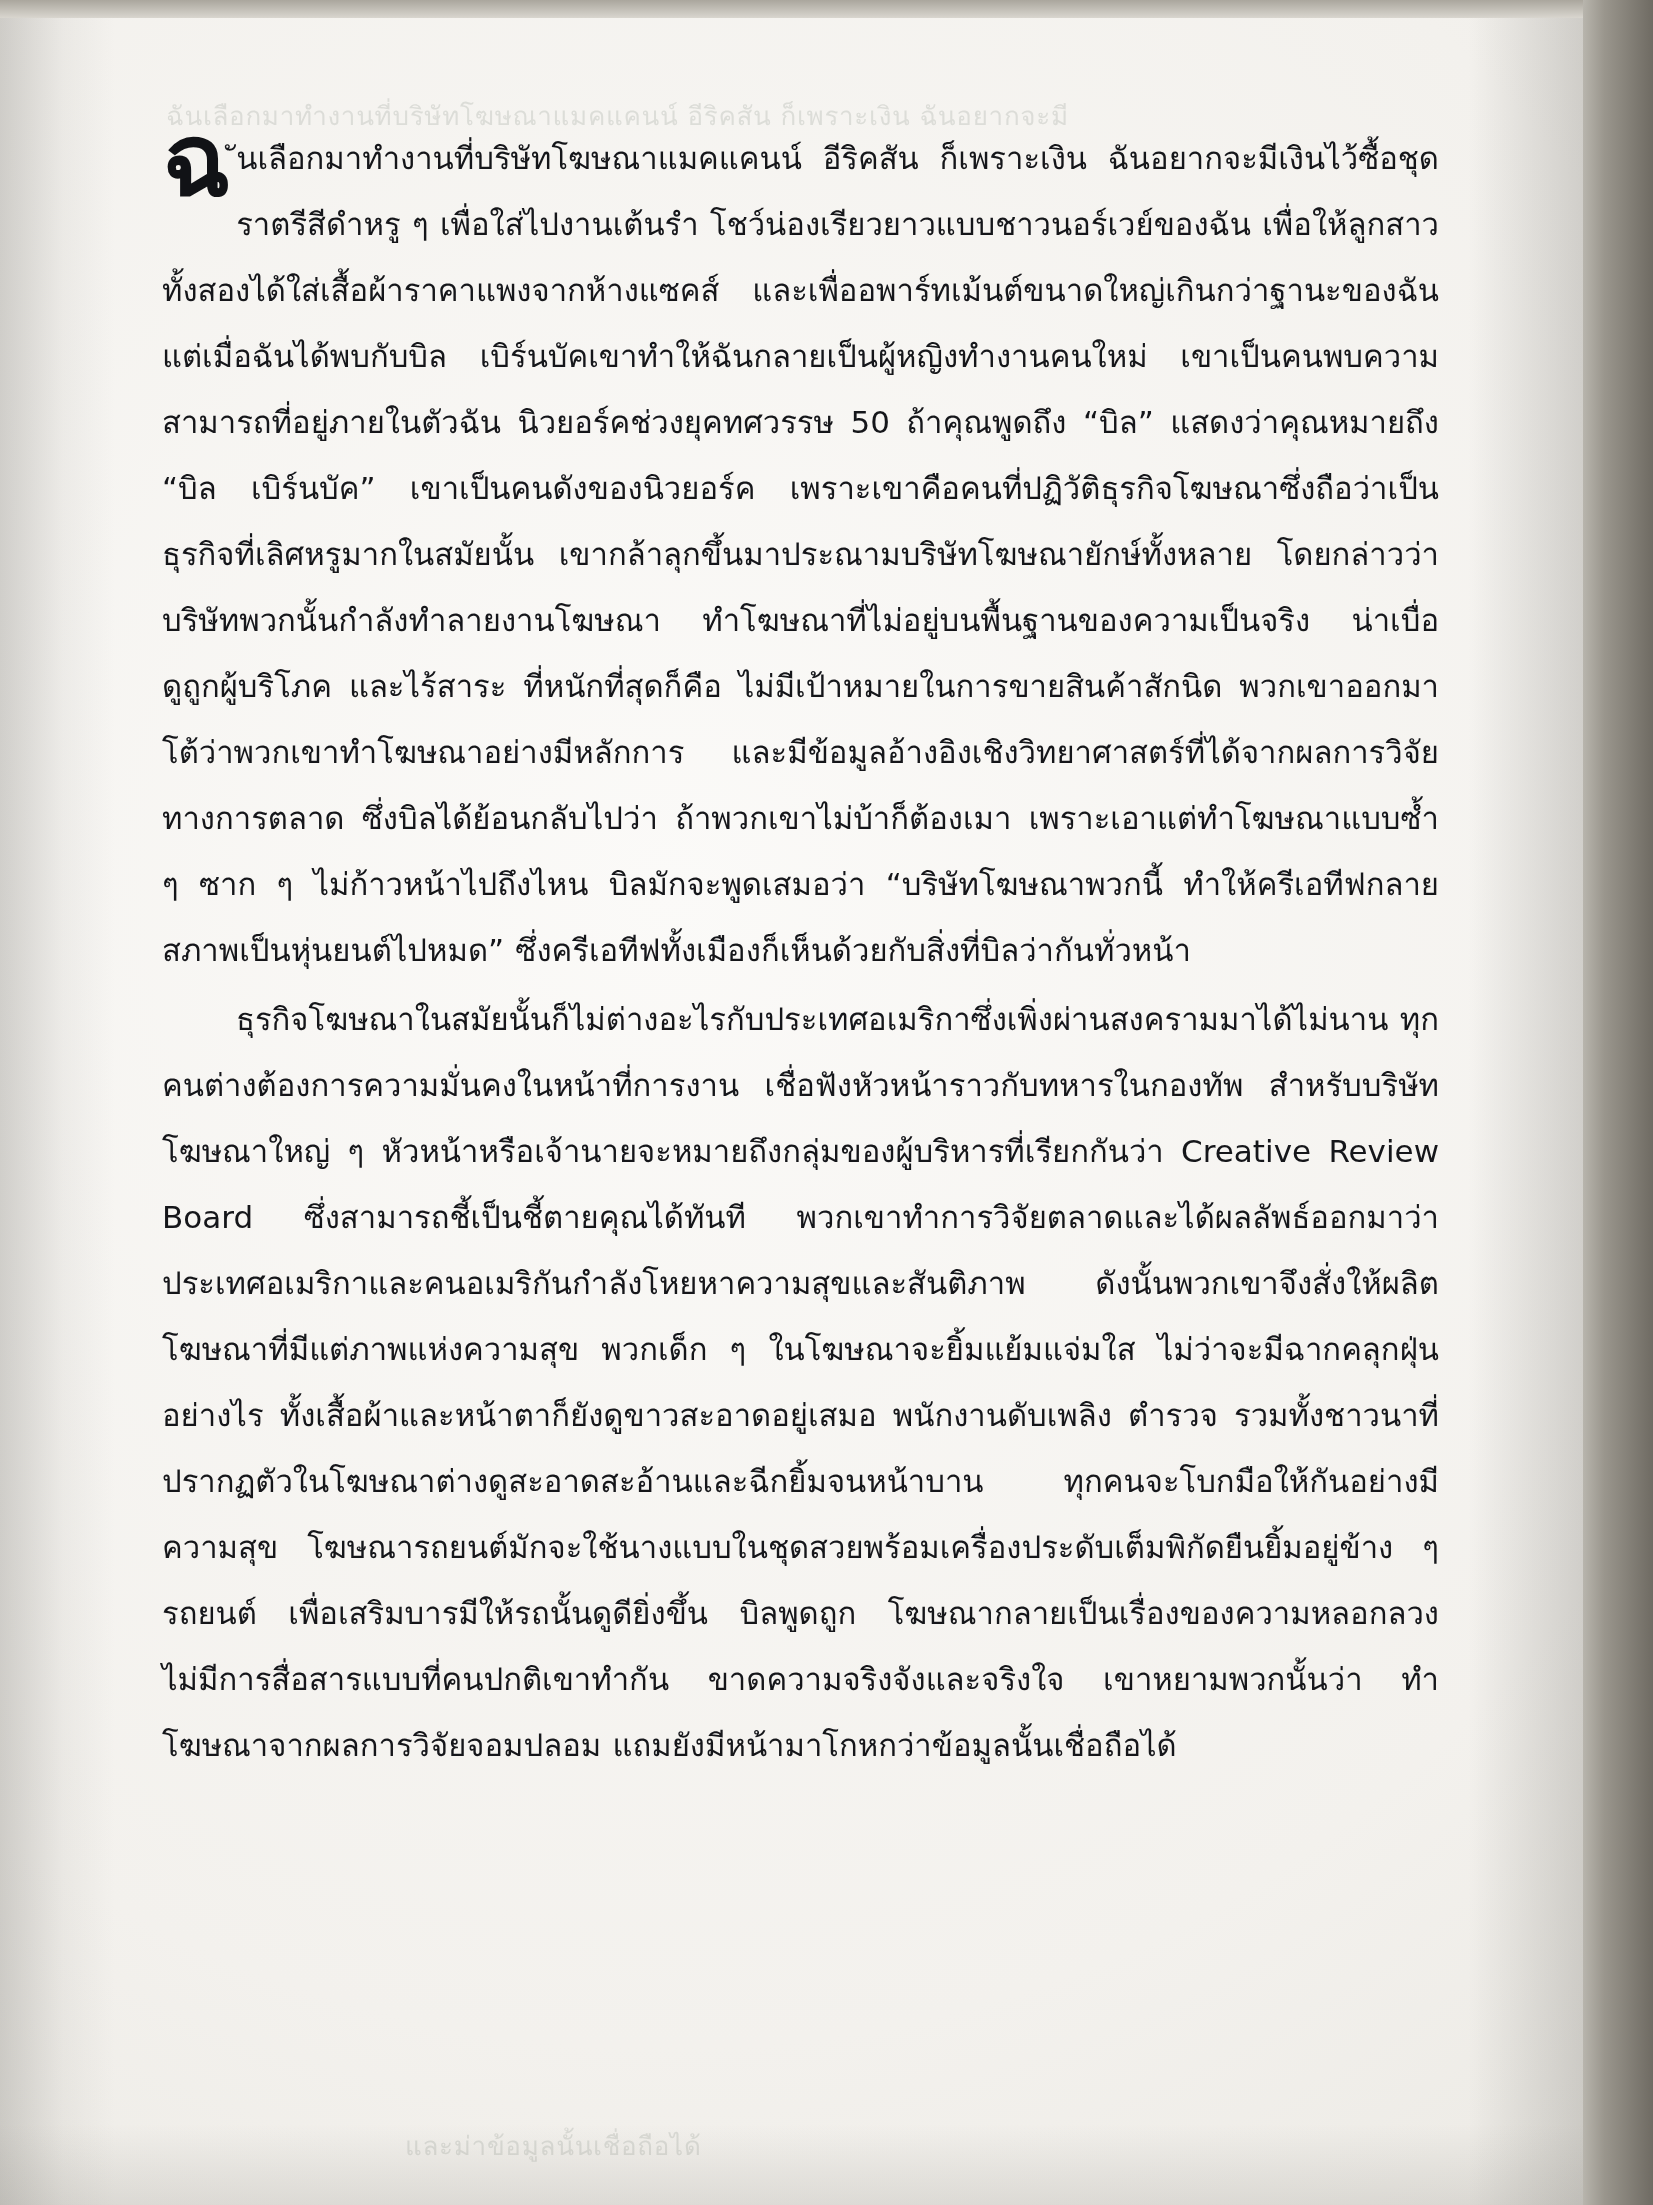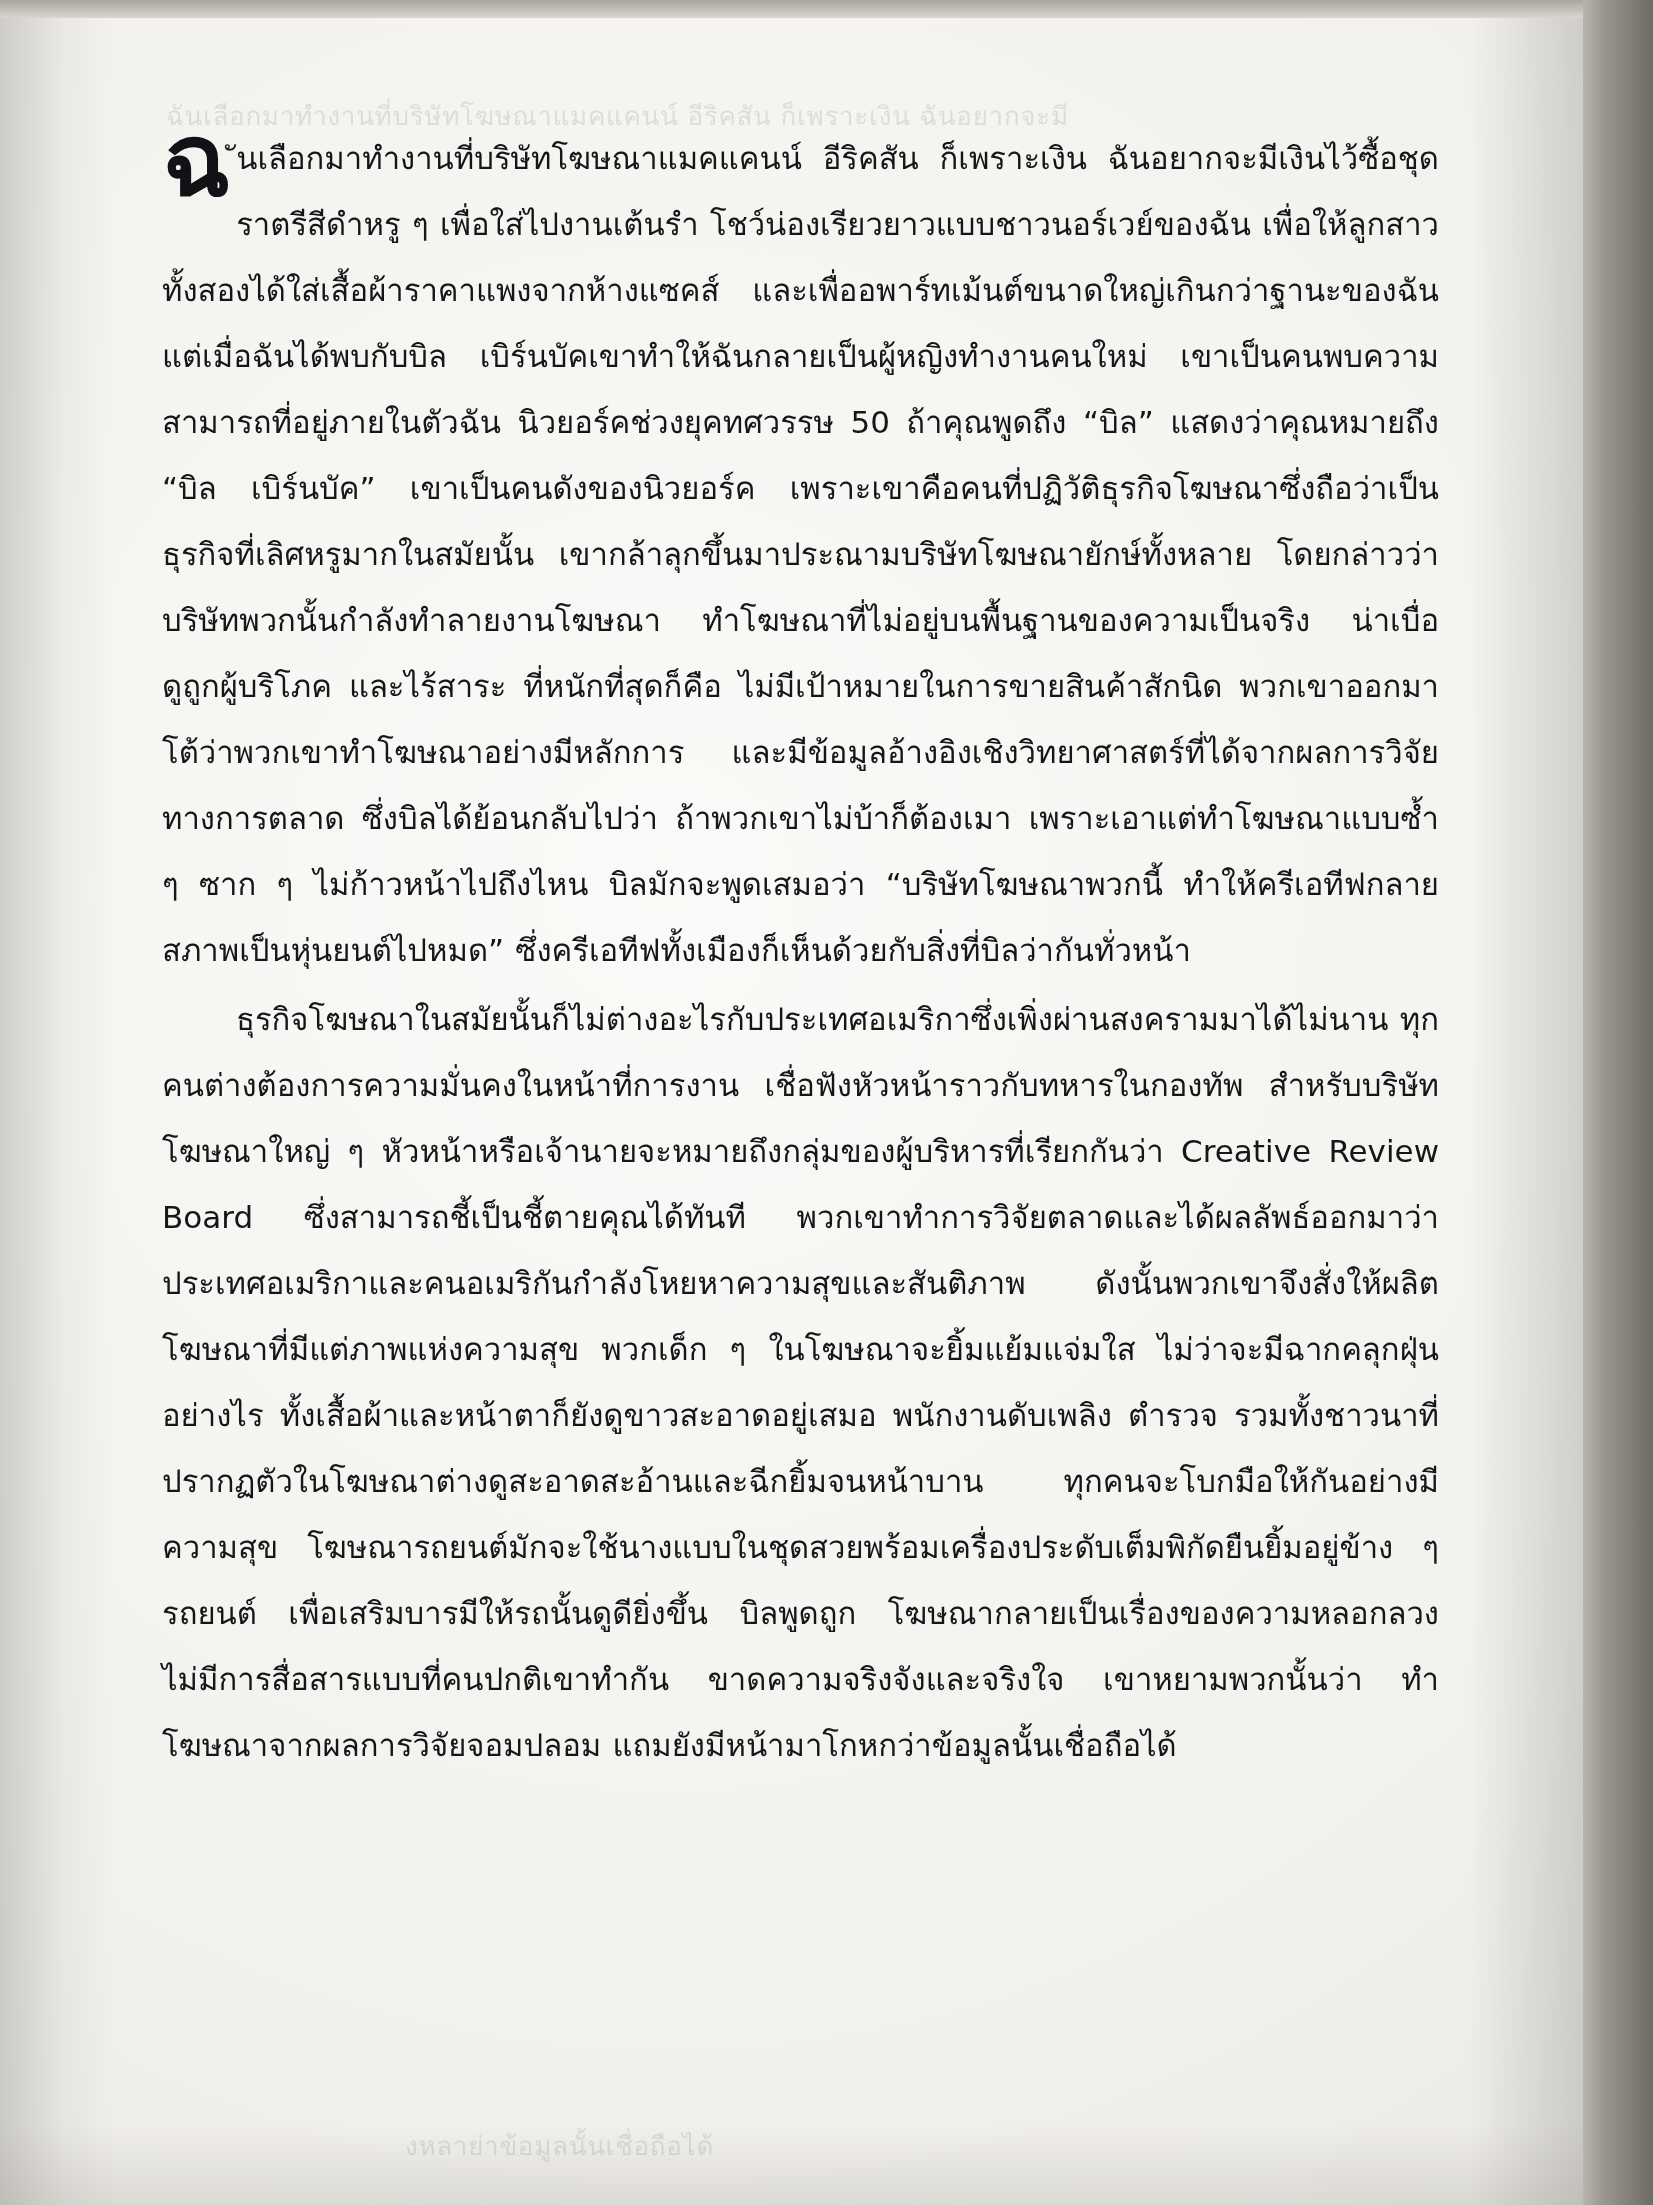--- a/index.html
+++ b/index.html
@@ -140,21 +140,21 @@
 <div id="page-photo">
 
   <div id="paper"></div>
   <div id="gutter-shadow"></div>
   <div id="right-shadow"></div>
   <div id="bottom-shadow"></div>
   <div id="desk-top"></div>
   <div id="desk-right"></div>
 
   <div class="ghost" id="ghost-1">ฉันเลือกมาทำงานที่บริษัทโฆษณาแมคแคนน์ อีริคสัน ก็เพราะเงิน ฉันอยากจะมี</div>
-  <div class="ghost" id="ghost-4">งหลาย่าข้อมูลนั้นเชื่อถือได้</div>
+  <div class="ghost" id="ghost-4">และม่าข้อมูลนั้นเชื่อถือได้</div>
 
   <div id="text-column">
 
     <p class="body-par" id="par-1">
       <span id="drop-cap">ฉ</span><span>ันเลือกมาทำงานที่บริษัทโฆษณาแมคแคนน์ อีริคสัน ก็เพราะเงิน ฉันอยากจะมีเงินไว้ซื้อชุดราตรีสีดำหรู ๆ เพื่อใส่ไปงานเต้นรำ โชว์น่องเรียวยาวแบบชาวนอร์เวย์ของฉัน เพื่อให้ลูกสาวทั้งสองได้ใส่เสื้อผ้าราคาแพงจากห้างแซคส์ และเพื่ออพาร์ทเม้นต์ขนาดใหญ่เกินกว่าฐานะของฉัน แต่เมื่อฉันได้พบกับบิล เบิร์นบัคเขาทำให้ฉันกลายเป็นผู้หญิงทำงานคนใหม่ เขาเป็นคนพบความสามารถที่อยู่ภายในตัวฉัน นิวยอร์คช่วงยุคทศวรรษ 50 ถ้าคุณพูดถึง “บิล” แสดงว่าคุณหมายถึง “บิล เบิร์นบัค” เขาเป็นคนดังของนิวยอร์ค เพราะเขาคือคนที่ปฏิวัติธุรกิจโฆษณาซึ่งถือว่าเป็นธุรกิจที่เลิศหรูมากในสมัยนั้น เขากล้าลุกขึ้นมาประณามบริษัทโฆษณายักษ์ทั้งหลาย โดยกล่าวว่าบริษัทพวกนั้นกำลังทำลายงานโฆษณา ทำโฆษณาที่ไม่อยู่บนพื้นฐานของความเป็นจริง น่าเบื่อ ดูถูกผู้บริโภค และไร้สาระ ที่หนักที่สุดก็คือ ไม่มีเป้าหมายในการขายสินค้าสักนิด พวกเขาออกมาโต้ว่าพวกเขาทำโฆษณาอย่างมีหลักการ และมีข้อมูลอ้างอิงเชิงวิทยาศาสตร์ที่ได้จากผลการวิจัยทางการตลาด ซึ่งบิลได้ย้อนกลับไปว่า ถ้าพวกเขาไม่บ้าก็ต้องเมา เพราะเอาแต่ทำโฆษณาแบบซ้ำ ๆ ซาก ๆ ไม่ก้าวหน้าไปถึงไหน บิลมักจะพูดเสมอว่า “บริษัทโฆษณาพวกนี้ ทำให้ครีเอทีฟกลายสภาพเป็นหุ่นยนต์ไปหมด” ซึ่งครีเอทีฟทั้งเมืองก็เห็นด้วยกับสิ่งที่บิลว่ากันทั่วหน้า</span>
     </p>
 
     <p class="body-par" id="par-2">ธุรกิจโฆษณาในสมัยนั้นก็ไม่ต่างอะไรกับประเทศอเมริกาซึ่งเพิ่งผ่านสงครามมาได้ไม่นาน ทุกคนต่างต้องการความมั่นคงในหน้าที่การงาน เชื่อฟังหัวหน้าราวกับทหารในกองทัพ สำหรับบริษัทโฆษณาใหญ่ ๆ หัวหน้าหรือเจ้านายจะหมายถึงกลุ่มของผู้บริหารที่เรียกกันว่า Creative Review Board ซึ่งสามารถชี้เป็นชี้ตายคุณได้ทันที พวกเขาทำการวิจัยตลาดและได้ผลลัพธ์ออกมาว่า ประเทศอเมริกาและคนอเมริกันกำลังโหยหาความสุขและสันติภาพ ดังนั้นพวกเขาจึงสั่งให้ผลิตโฆษณาที่มีแต่ภาพแห่งความสุข พวกเด็ก ๆ ในโฆษณาจะยิ้มแย้มแจ่มใส ไม่ว่าจะมีฉากคลุกฝุ่นอย่างไร ทั้งเสื้อผ้าและหน้าตาก็ยังดูขาวสะอาดอยู่เสมอ พนักงานดับเพลิง ตำรวจ รวมทั้งชาวนาที่ปรากฏตัวในโฆษณาต่างดูสะอาดสะอ้านและฉีกยิ้มจนหน้าบาน ทุกคนจะโบกมือให้กันอย่างมีความสุข โฆษณารถยนต์มักจะใช้นางแบบในชุดสวยพร้อมเครื่องประดับเต็มพิกัดยืนยิ้มอยู่ข้าง ๆ รถยนต์ เพื่อเสริมบารมีให้รถนั้นดูดียิ่งขึ้น บิลพูดถูก โฆษณากลายเป็นเรื่องของความหลอกลวง ไม่มีการสื่อสารแบบที่คนปกติเขาทำกัน ขาดความจริงจังและจริงใจ เขาหยามพวกนั้นว่า ทำโฆษณาจากผลการวิจัยจอมปลอม แถมยังมีหน้ามาโกหกว่าข้อมูลนั้นเชื่อถือได้</p>
 
   </div>

